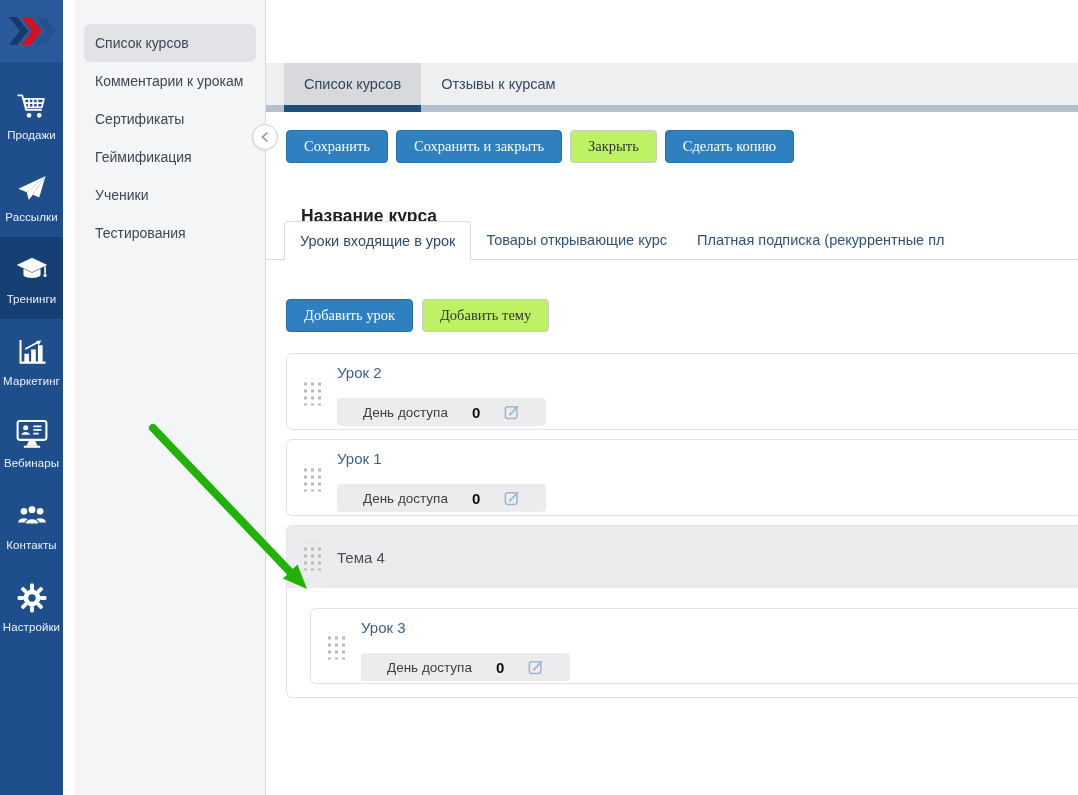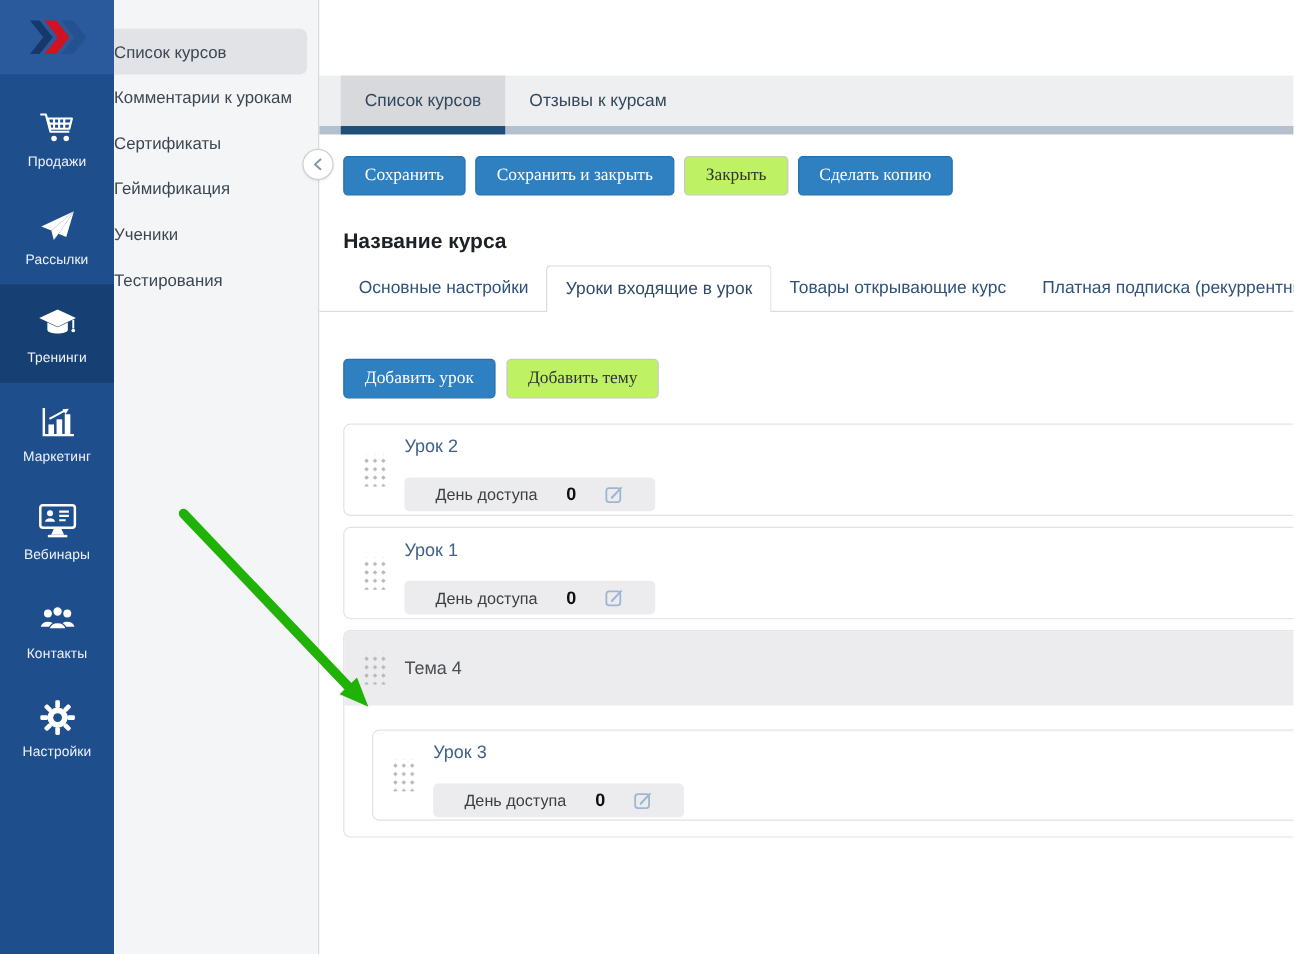--- a/index.html
+++ b/index.html
@@ -2,21 +2,21 @@
 <html><head>
 <meta charset="utf-8">
 <style>
   html,body{margin:0;padding:0}
   body{
     width:1078px;height:795px;position:relative;overflow:hidden;
     font-family:"Liberation Sans",sans-serif;background:#fff;
     -webkit-font-smoothing:antialiased;
   }
   
-  .main-sidebar{position:absolute;left:0;top:0;width:95px;height:795px;background:#1f4e8c;z-index:4}
+  .main-sidebar{position:absolute;left:0;top:0;width:63px;height:795px;background:#1f4e8c;z-index:4}
   .logo{height:62px;background:#2b5a9c;display:flex;align-items:center;justify-content:center;cursor:pointer}
   .snav{padding-top:11px}
   .snav-item{height:82px;display:flex;flex-direction:column;align-items:center;justify-content:center;gap:5px;cursor:pointer}
   .snav-item.active{background:#163f73}
   .snav-label{font-size:11.5px;color:#edf2fa;letter-spacing:.1px}
   .snav-item .ico{display:flex;align-items:center;justify-content:center;height:36px}
   
   .sub-sidebar{position:absolute;left:75px;top:0;width:191px;height:795px;background:#f4f5f7;
     border-right:1px solid #d9d9d9;box-sizing:border-box;padding:24px 9px 0;z-index:3}
   .menu-item{height:38px;display:flex;align-items:center;padding:0 11px;border-radius:6px;
@@ -32,21 +32,21 @@
   .tabstrip{position:absolute;left:0;right:0;bottom:0;height:7px;background:#b4c0ce}
   .pt-row{display:flex;height:42px;padding-left:18px;position:relative}
   .ptab{position:relative;display:flex;align-items:center;padding:0 20px;font-size:14.5px;color:#35495e;cursor:pointer}
   .ptab.active{background:#d7d9dc;color:#33475c}
   .ptab.active::after{content:"";position:absolute;left:0;right:0;top:42px;height:7px;background:#1f4e79}
   .toolbar{position:absolute;top:130px;left:20px;display:flex;gap:8px}
   .btn{height:33px;padding:0 17px;font-size:14.5px;border-radius:4px;display:flex;align-items:center;
     cursor:pointer;font-family:Liberation Serif, serif;white-space:nowrap}
   .btn-primary{background:#2e80c0;border:1px solid #2771aa;color:#fff}
   .btn-light{background:#bef264;border:1px solid #c8c8c8;color:#333}
-  .page-title{position:absolute;top:191px;left:20px;margin:0;font-size:17.5px;font-weight:bold;color:#1c2126}
+  .page-title{position:absolute;top:191px;left:20px;margin:15px;font-size:17.5px;font-weight:bold;color:#1c2126}
   .subtabs{position:absolute;top:221px;left:0;right:0;height:38px;border-bottom:1px solid #d9dcdf;
     display:flex;padding-left:18px;box-sizing:content-box}
   .stab{display:flex;align-items:center;padding:0 15px;font-size:14.5px;color:#2f527b;cursor:pointer;white-space:nowrap}
   .stab.active{background:#fff;border:1px solid #d9dcdf;border-bottom:none;border-radius:4px 4px 0 0;
     color:#2e4a66;margin-bottom:-1px;height:39px;box-sizing:border-box}
   .addrow{position:absolute;top:299px;left:20px;display:flex;gap:9px}
   
   .lesson-card{position:absolute;left:20px;right:-10px;background:#fff;border:1px solid #e0e3e7;
     border-radius:6px;box-sizing:border-box}
   .card-l2{top:353px;height:77px}
@@ -226,23 +226,20 @@
   <div class="toolbar">
     <button class="btn btn-primary">Сохранить</button>
     <button class="btn btn-primary">Сохранить и закрыть</button>
     <button class="btn btn-light">Закрыть</button>
     <button class="btn btn-primary">Сделать копию</button>
   </div>
 
   <h1 class="page-title">Название курса</h1>
 
   <div class="subtabs">
-    <div class="stab">
-      <span>Основные настройки</span>
-    </div>
     <div class="stab active">
       <span>Уроки входящие в урок</span>
     </div>
     <div class="stab">
       <span>Товары открывающие курс</span>
     </div>
     <div class="stab">
       <span>Платная подписка (рекуррентные пл</span>
     </div>
   </div>

